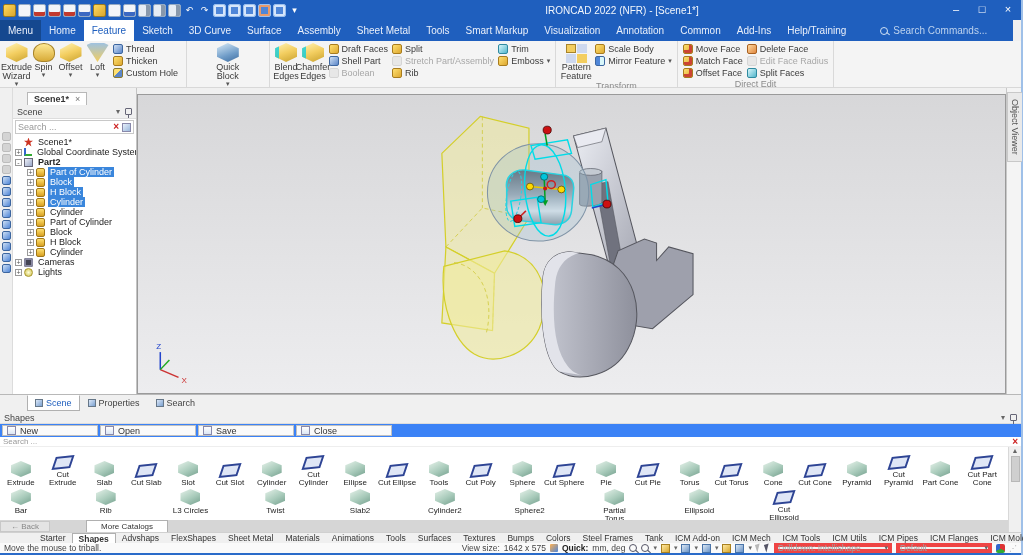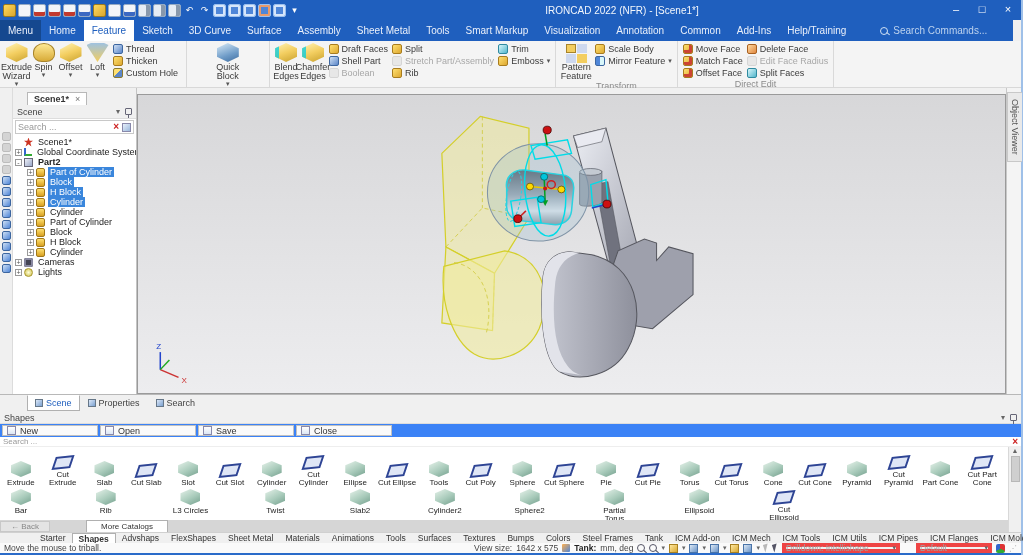--- a/index.html
+++ b/index.html
@@ -175,21 +175,21 @@
   .i-flag { width:8px; height:8px; background:linear-gradient(135deg,#ffb050,#4f86d8); border-radius:1px; }
   .i-mag { width:8px; height:8px; border:1.3px solid #556; border-radius:50%; position:relative; }
   .i-mag::after { content:''; position:absolute; width:4px; height:1.3px; background:#556; right:-3px; bottom:-1px; transform:rotate(40deg); }
   .i-cube { width:9px; height:9px; background:linear-gradient(135deg,#dce8f4,#6a94c8); border:1px solid #4a74a8; }
   .i-cubey { width:9px; height:9px; background:linear-gradient(135deg,#ffe8a0,#d8a830); border:1px solid #a88020; }
   .i-cur { width:0; height:0; border-top:8px solid #556; border-right:5px solid transparent; transform:rotate(-18deg); }
   .i-cur.dim { border-top-color:#b8b8b8; }
   .caret8 { font-size:7px; color:#666; }
   .sel { border:4px solid #ef4444; background:#f2f2f2; color:#a0a0a0; font-size:8.5px; height:10px;
     display:flex; align-items:center; padding:0 0; justify-content:space-between; }
-  .sel.w1 { width:118px; } .sel.w2 { width:76px;margin-left:12px; }
+  .sel.w1 { width:118px; } .sel.w2 { width:96px; }
   .i-rgb { width:9px; height:9px; background:conic-gradient(#d33 0 33%,#3a3 0 66%,#36c 0); border-radius:2px; }
   .grip { color:#aaa; font-size:8px; }
 
   .blueline { position:absolute; top:553px; left:0; right:0; height:2px; background:#2a6bc9; }
 </style>
 </head>
 <body>
 
 <div class="win">
 
@@ -1005,21 +1005,21 @@
       </div>
 
   </div>
 
   <div class="status">
     <span>Move the mouse to triball.</span>
     <div class="right">
       <span>View size:</span>
       <span>1642 x  575</span>
       <span class="i-flag"></span>
-      <b>Tank:</b>
+      <b>Quick:</b>
       <span>mm, deg</span>
       <span class="i-mag"></span>
       <span class="i-mag"></span>
       <span class="caret8">▾</span>
       <span class="i-cubey"></span>
       <span class="caret8">▾</span>
       <span class="i-cube"></span>
       <span class="caret8">▾</span>
       <span class="i-cube"></span>
       <span class="caret8">▾</span>

